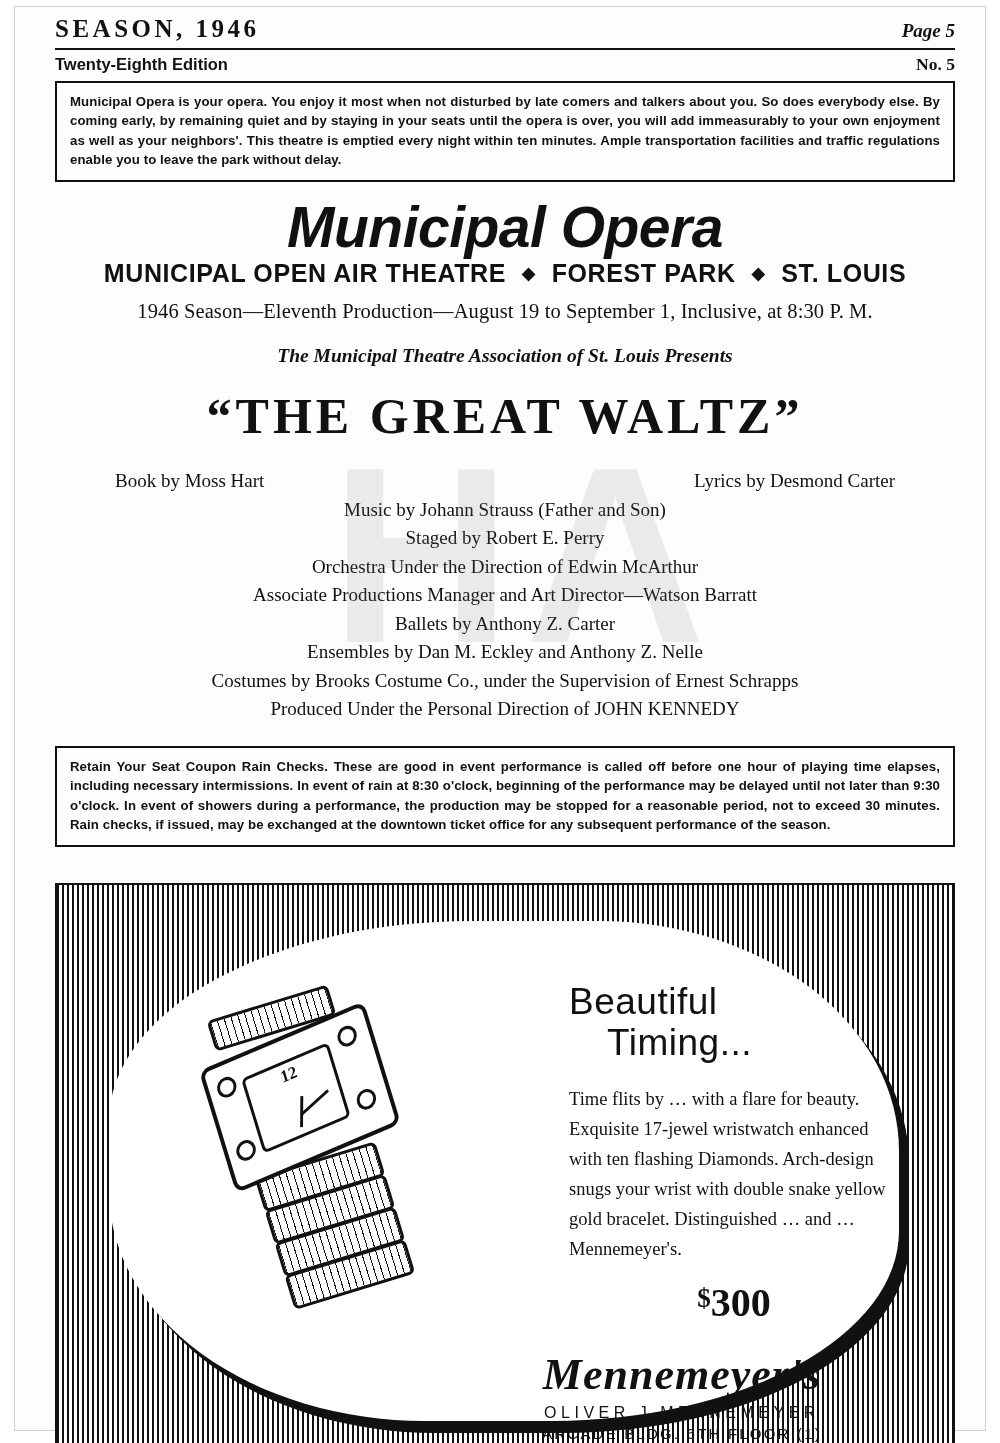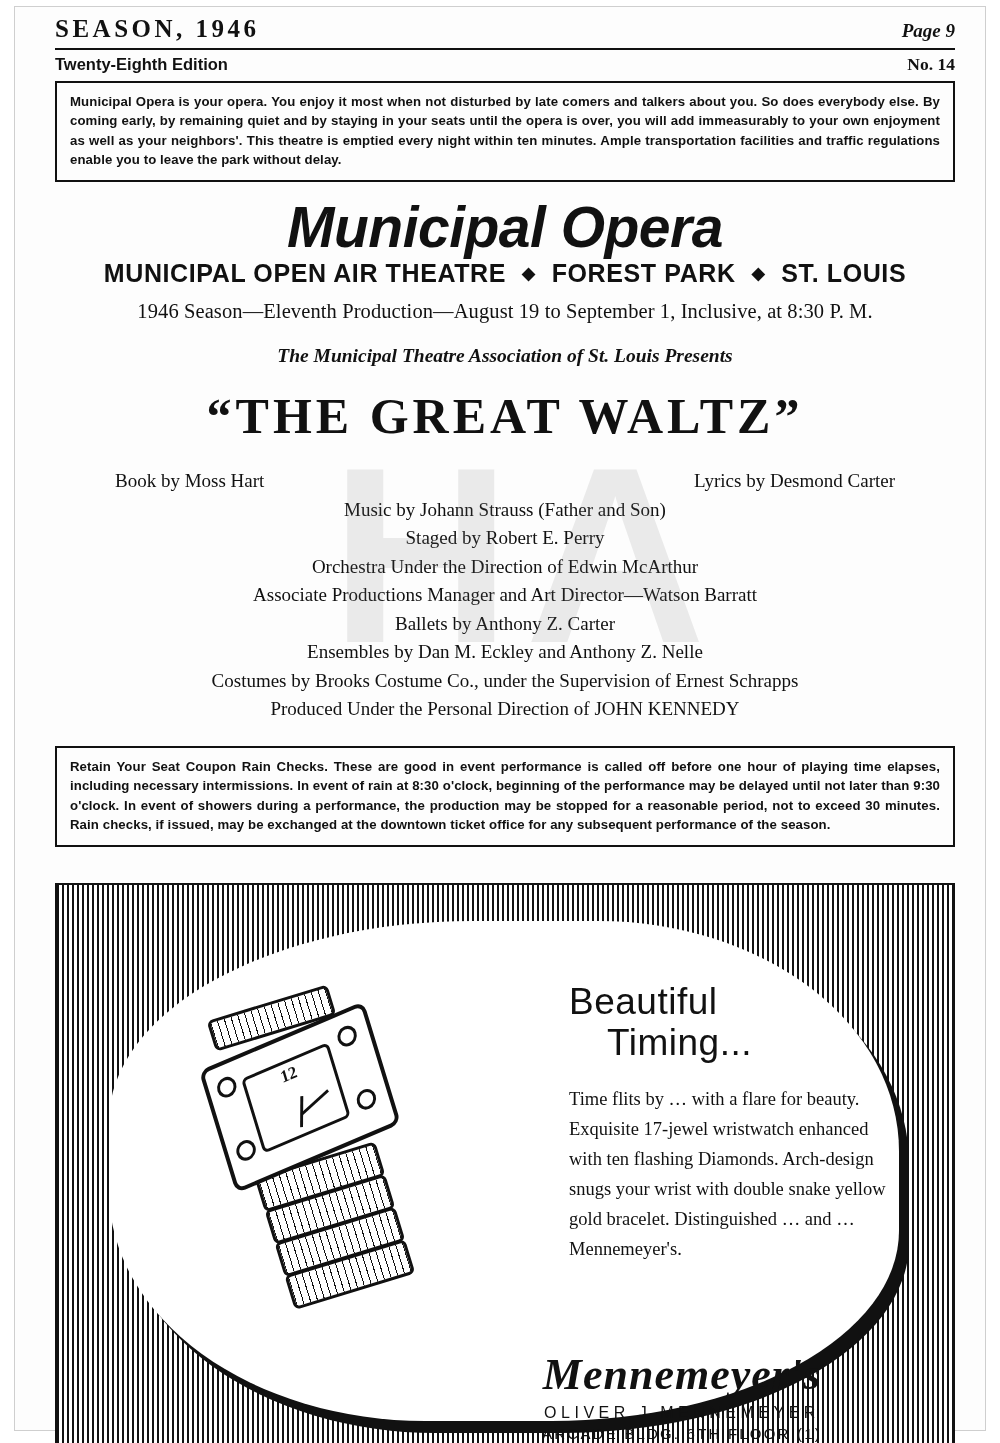--- a/index.html
+++ b/index.html
@@ -336,26 +336,26 @@
 </style>
 </head>
 <body>
 
 <div class="page">
   <div class="sheet">
     <div class="inner">
 
       <div class="hdr-row">
         <div class="hdr-season">SEASON, 1946</div>
-        <div class="hdr-page">Page 9</div>
+        <div class="hdr-page">Page 5</div>
       </div>
       <div class="rule"></div>
       <div class="hdr-row2">
         <div class="hdr-edition">Twenty-Eighth Edition</div>
-        <div class="hdr-no">No. 14</div>
+        <div class="hdr-no">No. 5</div>
       </div>
 
       <div class="notice">
         <p>Municipal Opera is your opera. You enjoy it most when not disturbed by late comers and talkers about you. So does everybody else. By coming early, by remaining quiet and by staying in your seats until the opera is over, you will add immeasurably to your own enjoyment as well as your neighbors'. This theatre is emptied every night within ten minutes. Ample transportation facilities and traffic regulations enable you to leave the park without delay.</p>
       </div>
 
       <div class="muni-title">Municipal Opera</div>
       <div class="venue-line">
         <span>MUNICIPAL OPEN AIR THEATRE</span><span class="dia">◆</span><span>FOREST PARK</span><span class="dia">◆</span><span>ST. LOUIS</span>
       </div>
@@ -406,20 +406,23 @@
             </div>
           </div>
         </div>
 
         <div class="ad-right">
           <div class="ad-head">
             <div>Beautiful</div>
             <div class="l2">Timing...</div>
           </div>
           <div class="ad-body">Time flits by … with a flare for beauty. Exquisite 17-jewel wristwatch enhanced with ten flashing Diamonds. Arch-design snugs your wrist with double snake yellow gold bracelet. Distinguished … and … Mennemeyer's.</div>
+          <div class="ad-price">
+            <span class="dollar">$</span><span class="amt">300</span>
+          </div>
         </div>
 
         <div class="ad-logo">
           <div class="script">Mennemeyer's</div>
           <div class="sub1">OLIVER J MENNEMEYER</div>
           <div class="sub2">ARCADE BLDG. 6TH FLOOR (1)</div>
         </div>
       </div>
 
     </div>

